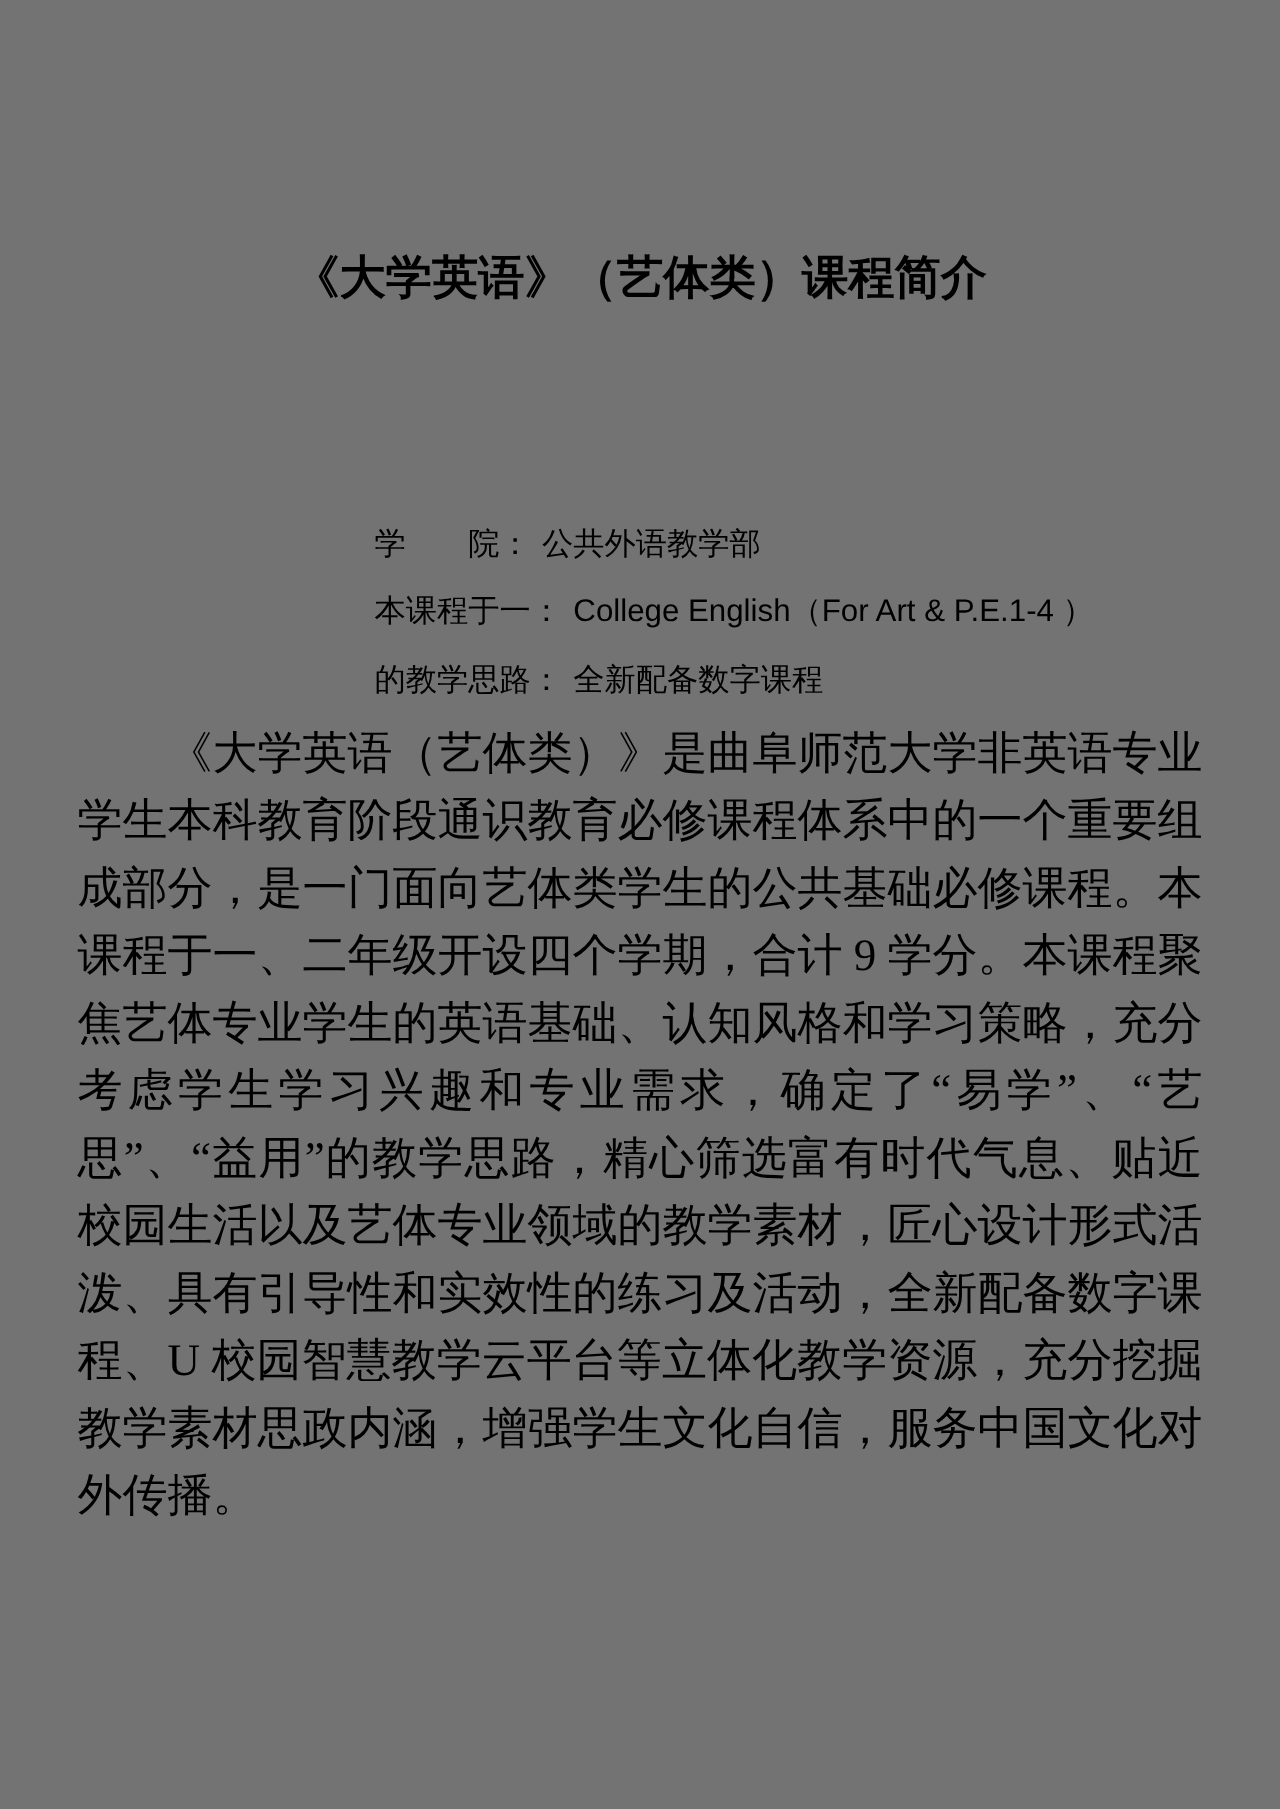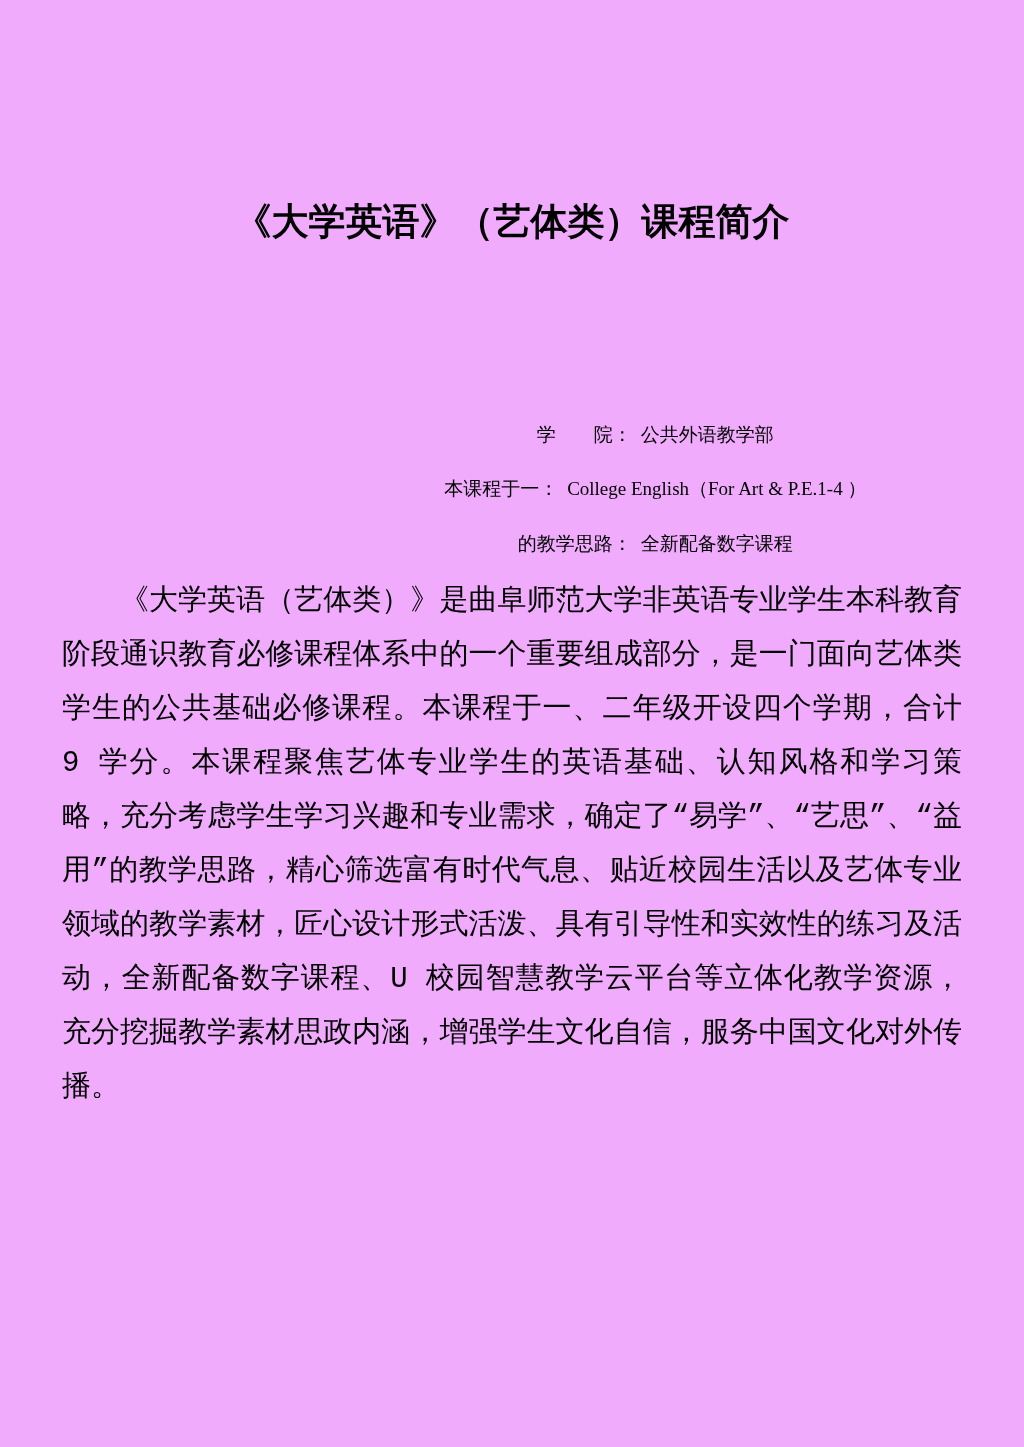--- a/index.html
+++ b/index.html
@@ -4,52 +4,51 @@
 <style>
   html, body {
     margin: 0;
     padding: 0;
     background: #ffffff;
   }
   .page {
     position: relative;
     width: 1024px;
     height: 1447px;
-    background: #f0abfc;
+    background: #737373;
     color: #000000;
     overflow: hidden;
   }
   .doc-title {
     padding-top: 198px;
     text-align: center;
     font-family: "DejaVu Sans", "Liberation Sans", sans-serif;
     font-weight: bold;
     font-size: 37px;
     line-height: 48px;
     color: #000000;
   }
   .info-block {
     margin: 107px 0 0 258px;
-    font-family: Liberation Serif, serif;
-    font-size: 19px;
+    font-family: Liberation Sans, sans-serif;
+    font-size: 25px;
     color: #000000;
-    text-align: center;
   }
   .info-field {
     line-height: 54.5px;
     height: 54.5px;
     white-space: pre;
   }
   .info-field .field-value {
     margin-left: 9px;
   }
   .course-description {
     margin: 58px 62px 0 62px;
-    font-family: Liberation Mono, monospace;
-    font-size: 29px;
+    font-family: Liberation Serif, serif;
+    font-size: 36px;
     line-height: 54px;
     text-align: justify;
     text-indent: 2em;
     color: #000000;
   }
 </style>
 </head>
 <body>
 
 <div class="page">

